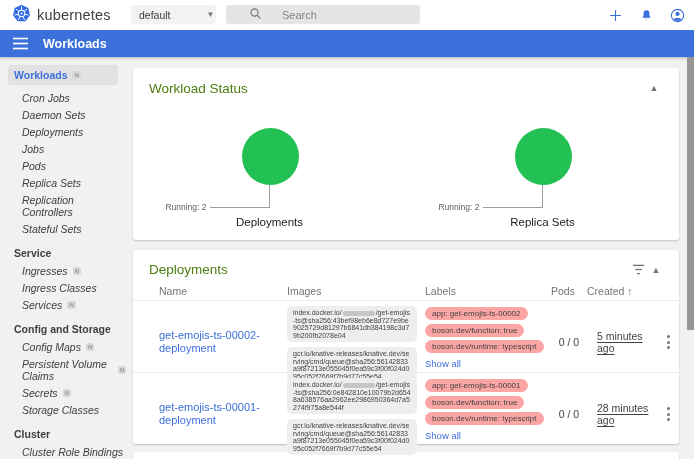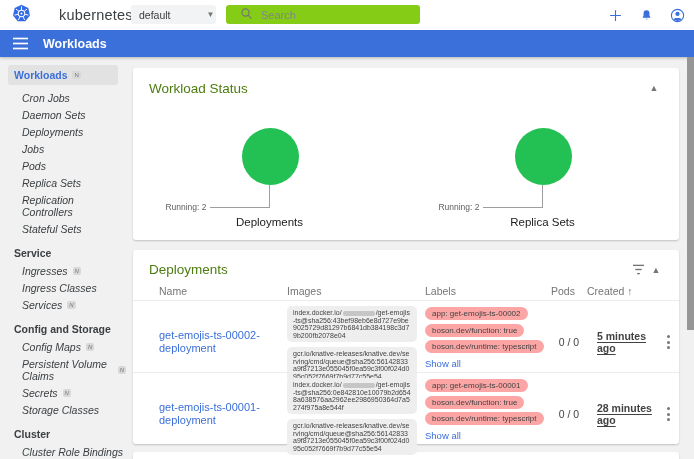--- a/index.html
+++ b/index.html
@@ -2,27 +2,27 @@
 <html><head>
 <meta charset="utf-8">
 <style>
   * { margin:0; padding:0; box-sizing:border-box; }
   html,body { width:694px; height:459px; overflow:hidden; background:#f1f1f1;
               font-family:"Liberation Sans", sans-serif; position:relative; }
 
   
   .topbar { position:absolute; top:0; left:0; right:0; height:30px; background:#fff; z-index:3; }
   .brand { position:absolute; left:12px; top:0; height:30px; display:flex; align-items:center; gap:6px; cursor:pointer; }
-  .brand-text { font-size:14.5px; font-weight:500; color:#3c4043; letter-spacing:.2px;margin-left:22px; }
+  .brand-text { font-size:14.5px; font-weight:500; color:#3c4043; letter-spacing:.2px; }
   .ns-select { position:absolute; left:131px; top:5px; width:85px; height:19px; background:#f1f3f4;
                border-radius:3px; display:flex; align-items:center; justify-content:space-between;
                padding:0 8px; font-size:10.5px; color:#3c4043; cursor:pointer;gap:36px; }
   .ns-caret { color:#757575; font-size:8px; }
-  .search-box { position:absolute; left:226px; top:5px; width:194px; height:19px; background:#84cc16;
-                border-radius:3px; display:flex; align-items:center; gap:8px; padding:0 14px; }
+  .search-box { position:absolute; left:226px; top:5px; width:194px; height:19px; background:#e5e5e5;
+                border-radius:3px; display:flex; align-items:center; gap:20px; padding:0 23px; }
   .search-input { border:none; background:transparent; outline:none; width:100%;
                   font-size:11px; color:#3c4043; font-family:inherit; }
   .search-input::placeholder { color:#80868b; }
   .top-icons { position:absolute; right:6px; top:0; height:30px; display:flex; align-items:center; gap:9px; }
   .top-icon { width:22px; height:22px; display:flex; align-items:center; justify-content:center; cursor:pointer; }
 
   
   .appbar { position:absolute; top:30px; left:0; right:0; height:27px; background:#3b6fd9;
             display:flex; align-items:center; padding:0 13px; gap:15px; z-index:2;
             box-shadow:0 1px 3px rgba(0,0,0,.25); }
@@ -80,21 +80,21 @@
               color:#424242; word-break:break-all; }
   .redacted { display:inline-block; width:32px; height:5px; background:#c6c6c6; border-radius:2px;
               filter:blur(.7px); vertical-align:middle; margin:0 1px; }
   .cell-labels { align-self:start; padding-top:6px; display:flex; flex-direction:column;
                  align-items:flex-start; gap:3.5px; }
   .label-chip { background:#fca5a5; border-radius:8px; padding:2px 7px; font-size:8px; line-height:9px;
                 color:#424242; white-space:nowrap; }
   .show-all { color:#3b6fd9; font-size:9.5px; cursor:pointer; margin-top:1px; }
   .cell-pods { font-size:10.5px; color:#424242; justify-self:center; }
   .cell-created { font-size:10.5px; color:#424242; text-decoration:underline;
-                  text-underline-offset:2px; padding-left:10px;font-weight:bold; }
+                  text-underline-offset:2px; padding-left:10px; }
   .kebab { justify-self:center; display:flex; flex-direction:column; gap:2.5px; cursor:pointer;
            padding:4px; }
   .kebab i { width:3px; height:3px; border-radius:50%; background:#757575; }
 
   .stub-card { height:14px; margin-top:8px; }
 
   
   .scrollbar { position:absolute; top:57px; right:0; width:7px; bottom:0; background:#f1f1f1; z-index:4; }
   .scroll-thumb { position:absolute; top:0; right:0; width:7px; height:273px; background:#969696; }
 </style>

